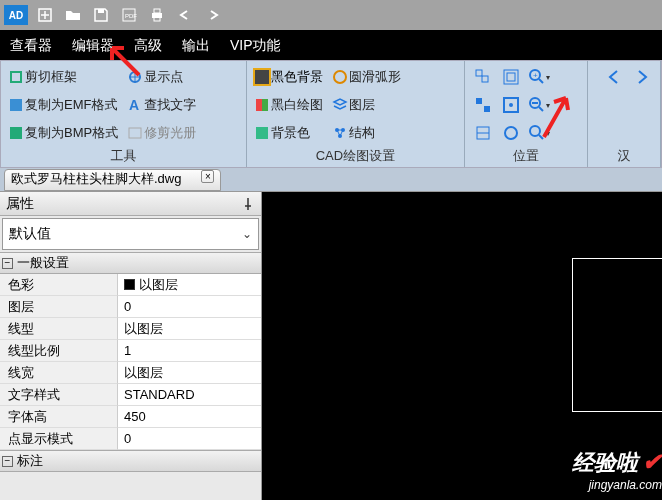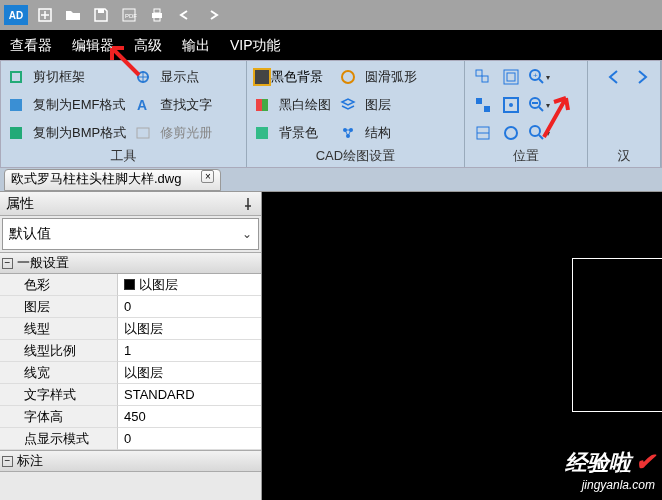--- a/index.html
+++ b/index.html
@@ -15,21 +15,21 @@
 .menubar { height:30px; background:#000; display:flex; align-items:center; }
 .menu-item { padding:0 10px; height:30px; line-height:30px; color:#fff; font-size:14px; cursor:pointer; }
 .menu-item.active { background:#0a7ad9; }
 
 
 .ribbon { height:108px; background:#c7d7e8; border:1px solid #aab; display:flex; }
 .ribbon-group { border-right:1px solid #9ab; padding:4px 6px 2px 6px; display:flex; flex-direction:column; }
 .rg-body { flex:1; display:flex; gap:8px; }
 .rg-title { text-align:center; font-size:13px; color:#333; padding-top:2px; }
 .rb-col { display:flex; flex-direction:column; gap:4px; }
-.rb-item { display:flex; align-items:center; gap:8px; height:24px; font-size:13px; color:#222; cursor:pointer; white-space:nowrap; }
+.rb-item { display:flex; align-items:center; gap:0; height:24px; font-size:13px; color:#222; cursor:pointer; white-space:nowrap; }
 .rb-item.disabled { color:#888; }
 .rb-icon { width:18px; height:18px; display:flex; align-items:center; justify-content:center; }
 .rb-icon svg { width:16px; height:16px; }
 .rb-big { display:flex; align-items:center; height:24px; font-size:13px; cursor:pointer; }
 .rb-big .bx { border:2px solid #e6a817; width:18px; height:18px; background:#444; }
 .icon-row { display:flex; gap:4px; }
 .sm-btn { width:24px; height:24px; display:flex; align-items:center; justify-content:center; cursor:pointer; }
 .sm-btn svg { width:18px; height:18px; }
 
 
@@ -41,29 +41,29 @@
 .main { display:flex; height:calc(500px - 30px - 30px - 108px - 24px); }
 .props { width:262px; background:#e9e9e9; display:flex; flex-direction:column; border-right:1px solid #999; }
 .props-head { height:24px; background:linear-gradient(#f5f5f5,#dcdcdc); display:flex; align-items:center; justify-content:space-between; padding:0 6px; font-size:14px; border-bottom:1px solid #aaa; }
 .pin { width:14px; height:14px; display:flex; align-items:center; justify-content:center; }
 .default-row { height:32px; background:#fff; border:1px solid #999; margin:2px; display:flex; align-items:center; justify-content:space-between; padding:0 6px; font-size:14px; }
 .chev { font-size:12px; color:#444; }
 .grid { flex:1; overflow:auto; }
 .section-head { height:22px; background:linear-gradient(#f2f2f2,#d8d8d8); border-top:1px solid #aaa; border-bottom:1px solid #aaa; display:flex; align-items:center; font-size:13px; padding-left:2px; }
 .section-head .box { width:11px; height:11px; border:1px solid #666; margin-right:4px; display:flex; align-items:center; justify-content:center; font-size:10px; line-height:10px; }
 .prop-row { display:flex; height:22px; font-size:13px; }
-.prop-label { width:118px; background:#f0f0f0; border-right:1px solid #ccc; border-bottom:1px solid #ddd; padding-left:24px; display:flex; align-items:center; }
+.prop-label { width:118px; background:#f0f0f0; border-right:1px solid #ccc; border-bottom:1px solid #ddd; padding-left:8px; display:flex; align-items:center; }
 .prop-val { flex:1; background:#fff; border-bottom:1px solid #ddd; padding-left:6px; display:flex; align-items:center; gap:4px; }
 .sw { width:11px; height:11px; background:#000; border:1px solid #333; }
 
 .canvas { flex:1; background:#000; position:relative; }
 .rect { position:absolute; right:0; top:66px; width:90px; height:154px; border:1px solid #fff; border-right:none; }
 
 
-.wm { position:absolute; right:7px; bottom:8px; color:#fff; font-style:italic; text-align:right; }
+.wm { position:absolute; right:0; bottom:8px; color:#fff; font-style:italic; text-align:right; }
 .wm .t1 { font-size:22px; font-weight:bold; }
 .wm .chk { color:#e33; font-size:24px; font-weight:bold; margin-left:4px; }
 .wm .t2 { font-size:12px; font-style:italic; }
 
 
 .arrow1 { position:absolute; left:104px; top:40px; pointer-events:none; }
 .arrow2 { position:absolute; left:536px; top:92px; pointer-events:none; }
 </style>
 </head>
 <body>

